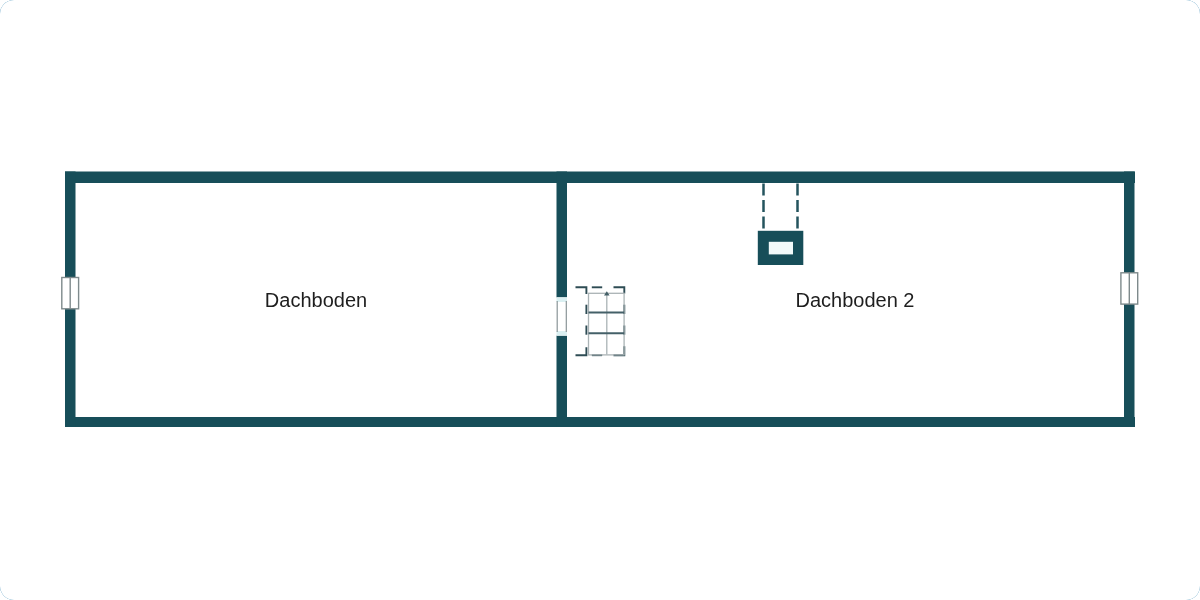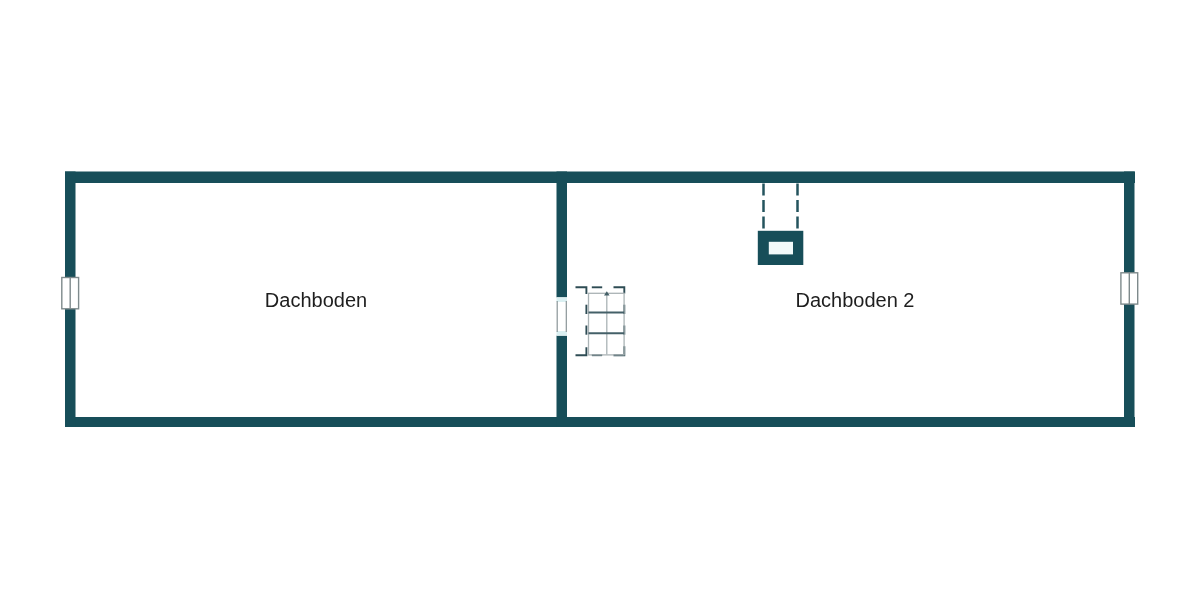--- a/index.html
+++ b/index.html
@@ -1,17 +1,17 @@
 <!DOCTYPE html>
 <html><head>
 <meta charset="utf-8">
 <style>
   html,body{margin:0;padding:0;background:#ffffff;}
   .canvas{position:relative;width:1200px;height:600px;background:#0369a1;overflow:hidden;
-    font-family:"Liberation Sans", sans-serif;}
+    font-family:"Liberation Sans", sans-serif;border-radius:14px;}
 </style>
 </head>
 <body>
 <div class="canvas">
 <svg width="1200" height="600" viewBox="0 0 1200 600" xmlns="http://www.w3.org/2000/svg">
 
   <rect x="0" y="0" width="1200" height="600" fill="#ffffff"></rect>
 
   <rect x="75" y="183" width="482" height="234" fill="#ffffff"></rect>
 

